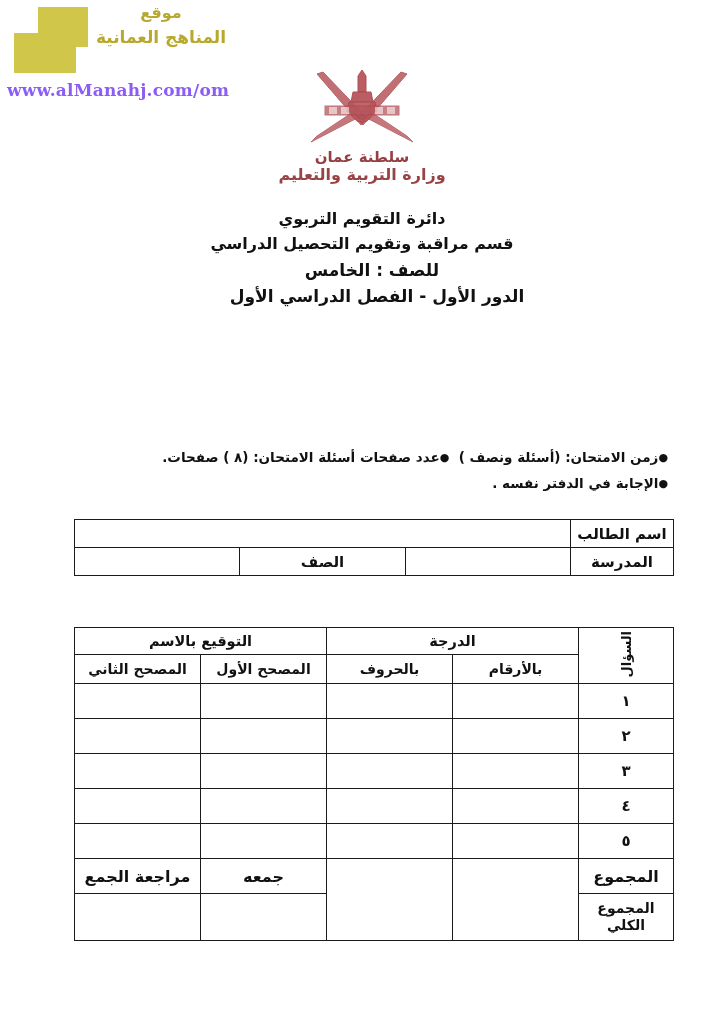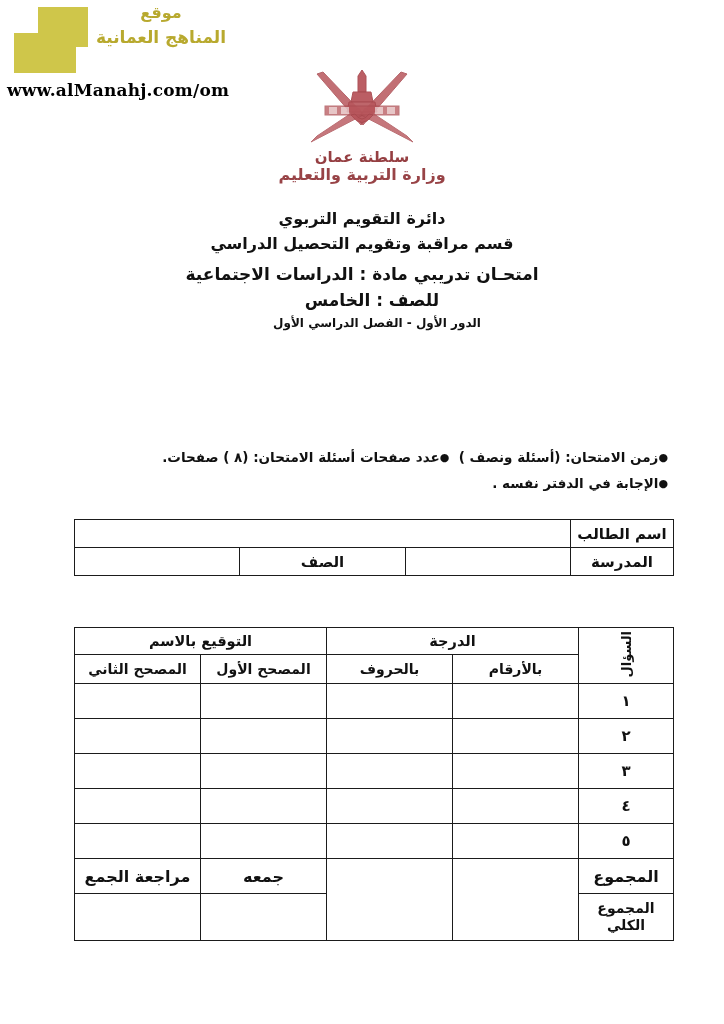--- a/index.html
+++ b/index.html
@@ -52,21 +52,21 @@
   }
   .wm-arabic .l1 { font-size: 16px; }
   .wm-arabic .l2 { font-size: 17px; }
   .wm-url {
     position: absolute;
     left: 4px;
     top: 80px;
     width: 228px;
     text-align: center;
     direction: ltr;
-    color: #000000;
+    color: #8b5cf6;
     font-family: "DejaVu Serif", "Liberation Serif", serif;
     font-weight: bold;
     font-size: 17px;
     letter-spacing: 0.2px;
   }
 
   
   .emblem-wrap {
     position: absolute;
     left: 0;
@@ -109,21 +109,21 @@
     line-height: 1.58;
     color: #111111;
     white-space: nowrap;
   }
   .hl-0 { font-size: 16px; }
   .hl-1 { font-size: 16px; }
   .hl-2 { font-size: 16px; }
   .hl-3 { font-size: 17px; margin-top: 4px; }
   .hl-4 { font-size: 17px; padding-left: 20px; }
   .hl-5 { font-size: 17px; }
-  .hl-6 { font-size: 12px; padding-left: 30px; }
+  .hl-6 { font-size: 17px; padding-left: 30px; }
 
   
   .info-block {
     position: absolute;
     right: 56px;
     top: 444px;
     direction: rtl;
     text-align: right;
     width: 612px;
   }
@@ -245,21 +245,20 @@
       <path d="M64 47 Q75 62 86 47 L82 46 Q75 56 68 46 Z" opacity="0.9"></path>
     </g>
   </svg>
   <div class="emblem-line one">سلطنة عمان</div>
   <div class="emblem-line two">وزارة التربية والتعليم</div>
 </div>
 
 <div class="header-block">
   <div class="hline hl-1">دائرة التقويم التربوي</div>
   <div class="hline hl-2">قسم مراقبة وتقويم التحصيل الدراسي</div>
-  <div class="hline hl-3">امتحـان تدريبي مادة : الدراسات الاجتماعية</div>
   <div class="hline hl-4">للصف : الخامس</div>
   <div class="hline hl-6">الدور الأول  - الفصل الدراسي الأول</div>
 </div>
 
 <div class="info-block">
   <div class="info-line">
     <span class="bullet">●</span><span>زمن الامتحان: (أسئلة ونصف  )</span>&nbsp;
     <span class="bullet">●</span><span>عدد صفحات أسئلة الامتحان: (٨  ) صفحات.</span>
   </div>
   <div class="info-line">

